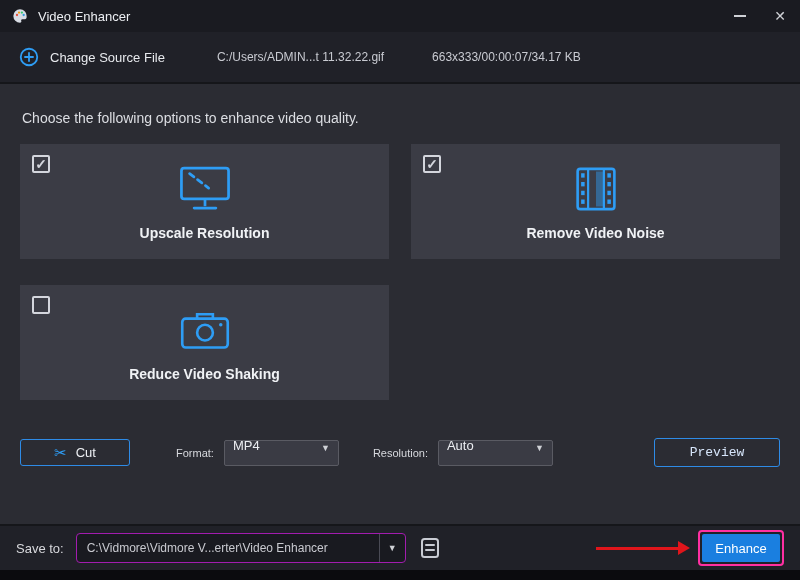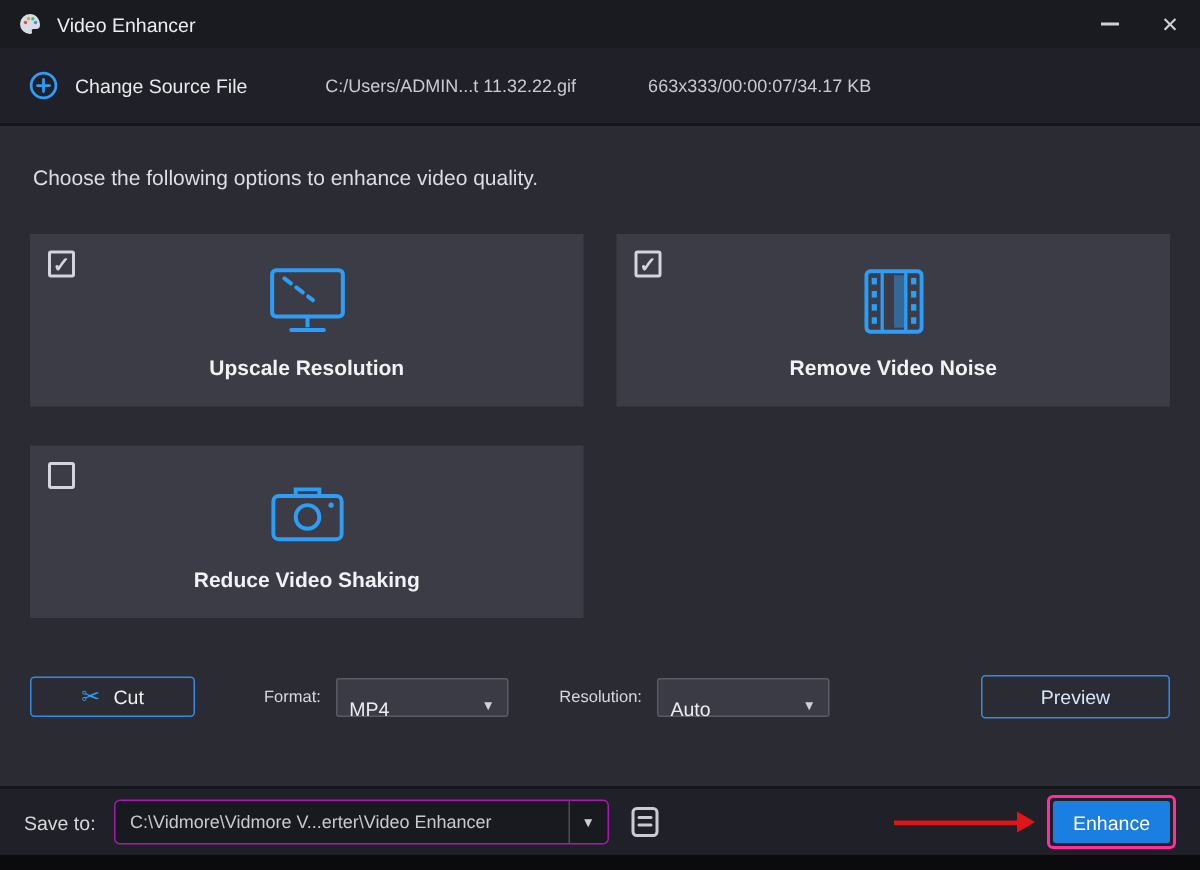--- a/index.html
+++ b/index.html
@@ -35,21 +35,21 @@
   .change-source-label { font-size:13px; color:#e8eaee; }
   .file-path { font-size:12px; color:#c9cbd2; margin-left:52px; }
   .file-info { font-size:12px; color:#c9cbd2; margin-left:48px; }
 
   
   .main { flex:1 1 auto; background:#2b2c33; }
   .instruction { font-size:14px; color:#dcdee3; padding:26px 22px 0; }
 
   .options-grid {
     display:grid; grid-template-columns:1fr 1fr;
-    gap:26px 22px; margin:30px 20px 0;
+    gap:26px 22px; margin:18px 20px 0;
   }
   .option-card {
     background:#3b3c45; height:115px; position:relative;
     display:flex; flex-direction:column; align-items:center; justify-content:center;
     gap:9px; cursor:default;
   }
   .checkbox {
     position:absolute; top:11px; left:12px;
     width:18px; height:18px; border:2px solid #d4d6dd; border-radius:2px;
     display:flex; align-items:center; justify-content:center;
@@ -66,29 +66,30 @@
     width:110px; height:27px; border:1px solid #2e8be6; border-radius:3px;
     background:transparent; display:flex; align-items:center; justify-content:center;
     gap:9px; color:#eef0f4; font-size:13px; cursor:default;
   }
   .scissors { color:#2e9df5; font-size:15px; line-height:1; }
   .ctl-label { font-size:11px; color:#d7d9de; }
   .lbl-format { margin-left:46px; }
   .lbl-resolution { margin-left:34px; }
   .select-box {
     width:115px; height:25px; background:#3a3b44; border:1px solid #5a5b63; border-radius:2px;
-    margin-left:10px; display:flex; align-items:flex-start; padding:12px 8px;
+    margin-left:10px; display:flex; align-items:flex-end; padding:12px 8px;
     font-size:13px; color:#eceef2; cursor:default;
   }
   .select-box .caret { margin-left:auto; font-size:9px; color:#cfd1d6; }
   .preview-btn {
     margin-left:auto; width:126px; height:29px;
     border:1px solid #2e8be6; border-radius:3px; background:transparent;
     color:#d7e6fb; font-size:13px; display:flex; align-items:center; justify-content:center;
     cursor:default;
+    font-family:Liberation Mono, monospace;
   }
 
   
   .footer {
     flex:0 0 46px; background:#202128; border-top:2px solid #15161a;
     display:flex; align-items:center; padding:0 16px;
   }
   .save-to-label { font-size:13px; color:#d8d9dd; }
   .save-input {
     margin-left:12px; width:330px; height:30px;

